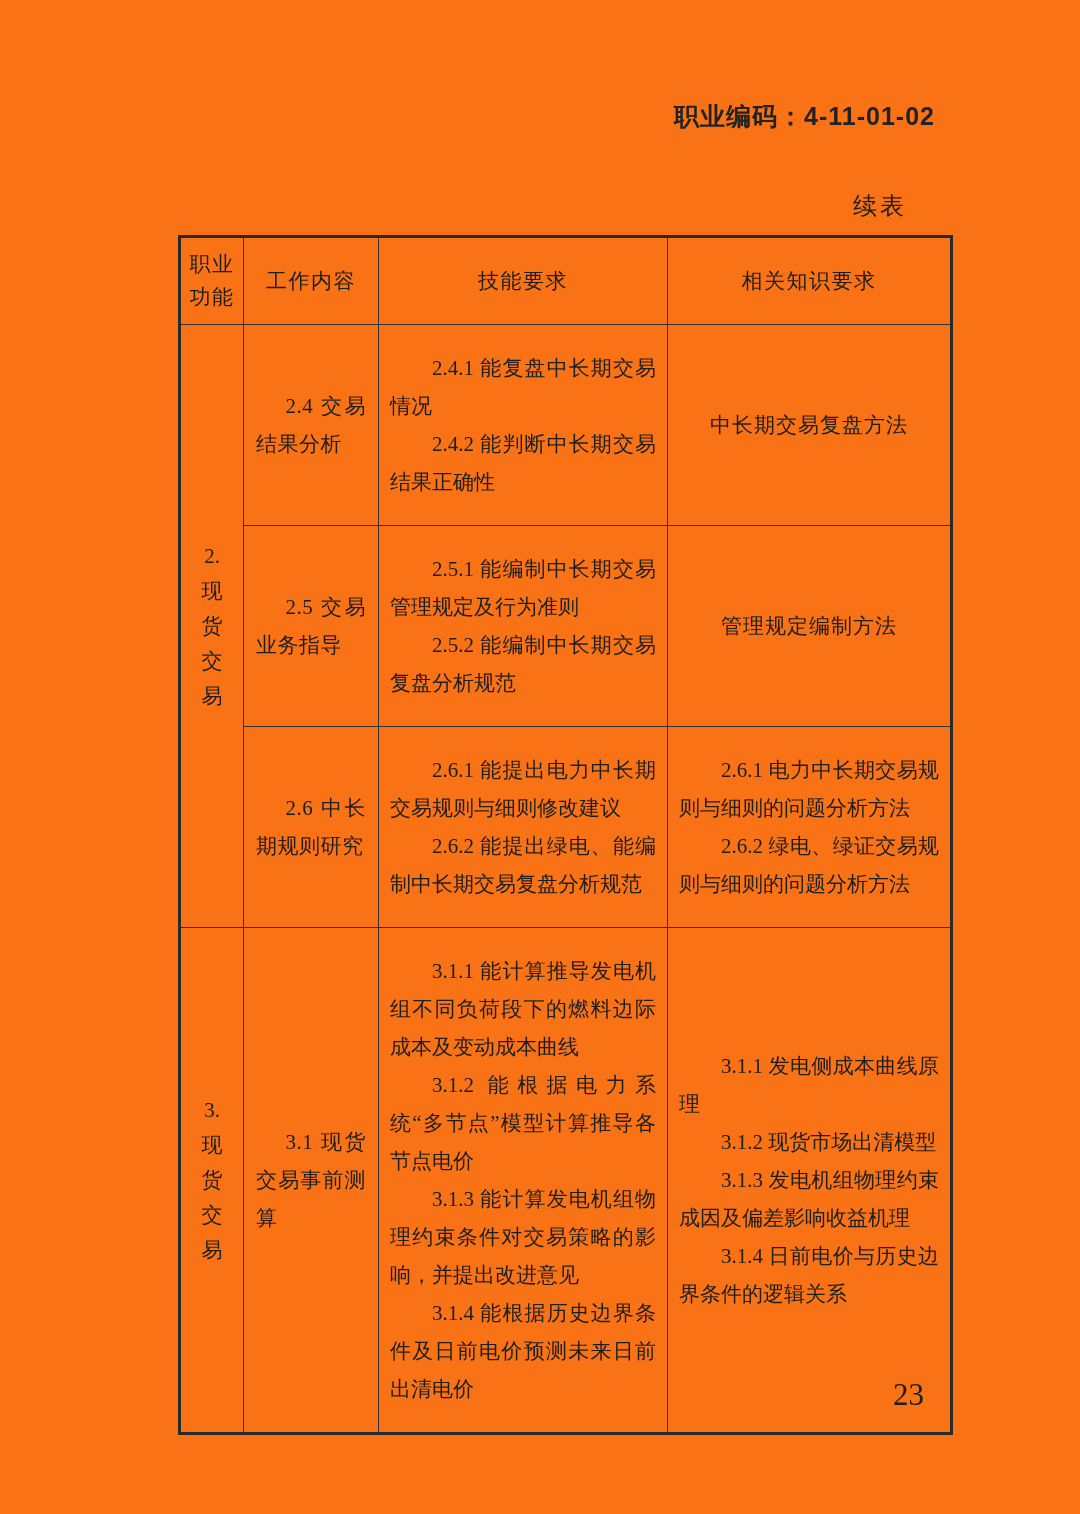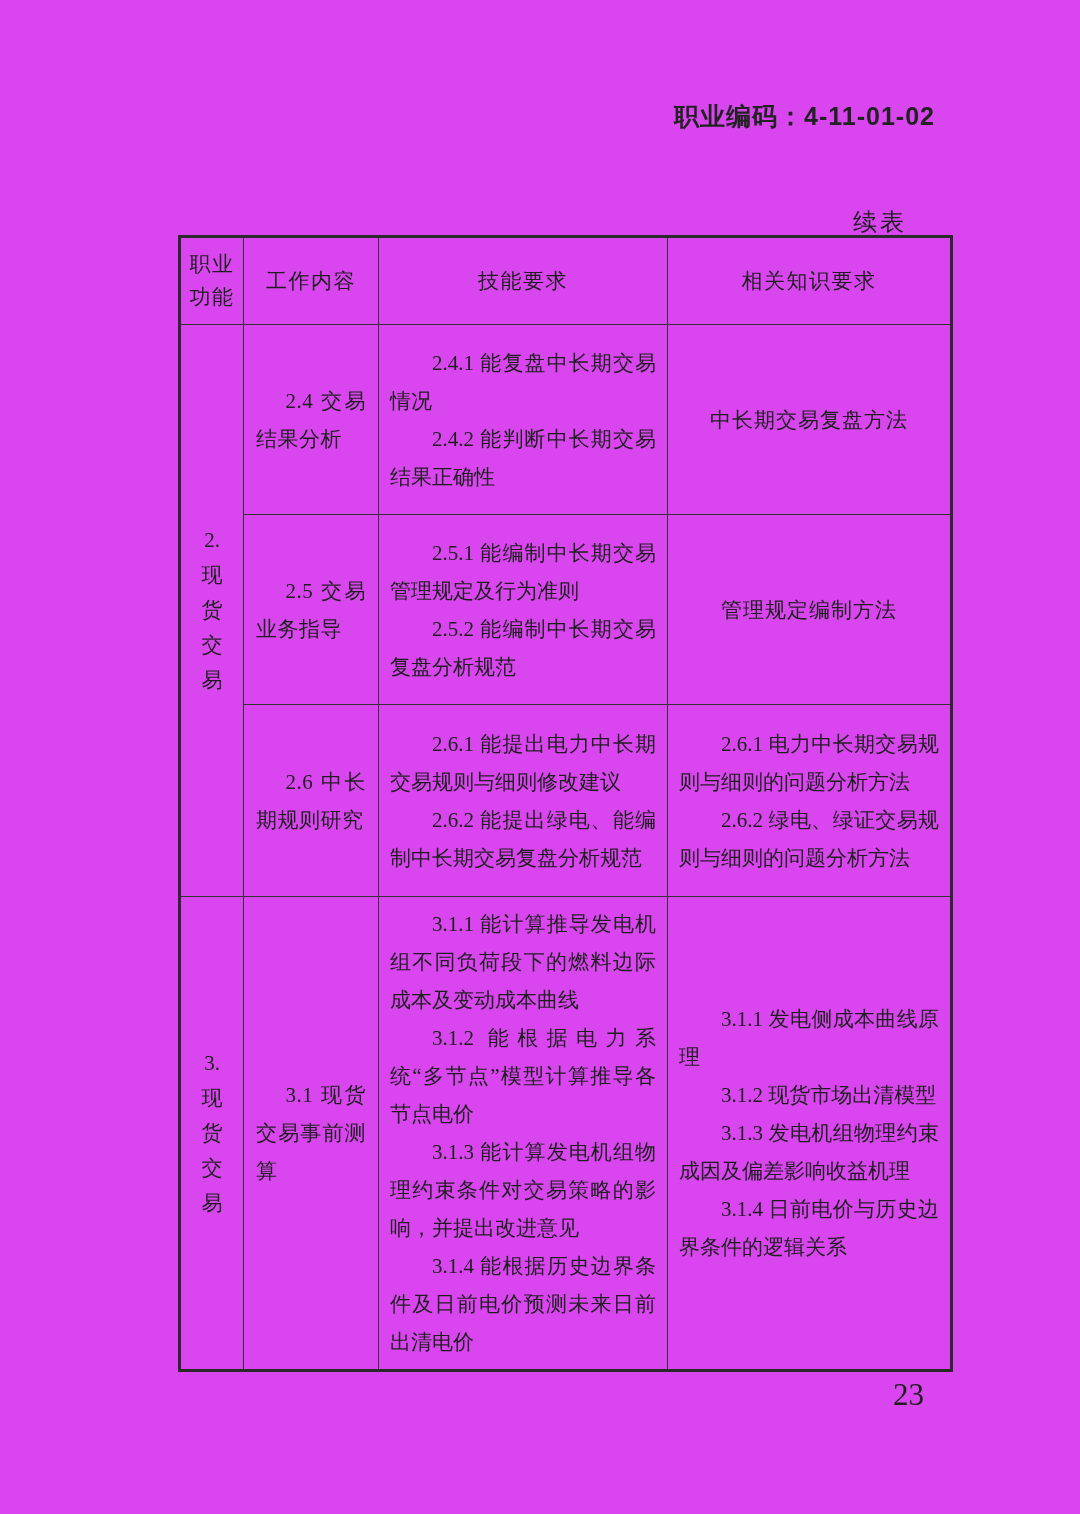--- a/index.html
+++ b/index.html
@@ -2,38 +2,38 @@
 <html><head>
 <meta charset="utf-8">
 <style>
   * { margin: 0; padding: 0; box-sizing: border-box; }
   html, body { background: #ffffff; }
   .page {
     position: relative;
     width: 1080px;
     height: 1514px;
     margin: 0 auto;
-    background: #d946ef;
+    background: #f97316;
     color: #1e1e1e;
     font-family: "Liberation Serif", "DejaVu Serif", serif;
     overflow: hidden;
   }
   .doc-code {
     position: absolute;
     top: 100px;
     right: 145px;
     font-family: "Liberation Sans", "DejaVu Sans", sans-serif;
     font-weight: 700;
     font-size: 25px;
     letter-spacing: 1px;
     color: #222;
   }
   .continued {
     position: absolute;
-    top: 206px;
+    top: 190px;
     right: 173px;
     font-size: 24px;
     letter-spacing: 3px;
     color: #1e1e1e;
     text-align: center;
   }
   table.std {
     position: absolute;
     left: 178px;
     top: 235px;
@@ -65,21 +65,21 @@
   .vert .chars { display: inline-block; width: 23px; word-break: break-all; text-align: center; }
 
   td.work { padding: 24px 12px; }
   td.work p {
     text-align: justify;
     text-justify: inter-character;
     text-indent: 1.4em;
     line-height: 38px;
     letter-spacing: 0.5px;
   }
-  td.skill { padding: 8px 11px; }
+  td.skill { padding: 24px 11px; }
   td.knw   { padding: 8px 11px; margin-top: 40px; }
   td.skill p, td.knw p {
     text-align: justify;
     text-justify: inter-character;
     text-indent: 2em;
     line-height: 38px;
     letter-spacing: 0;
     word-break: break-all;
   }
   td.knw.center { text-align: center; }

